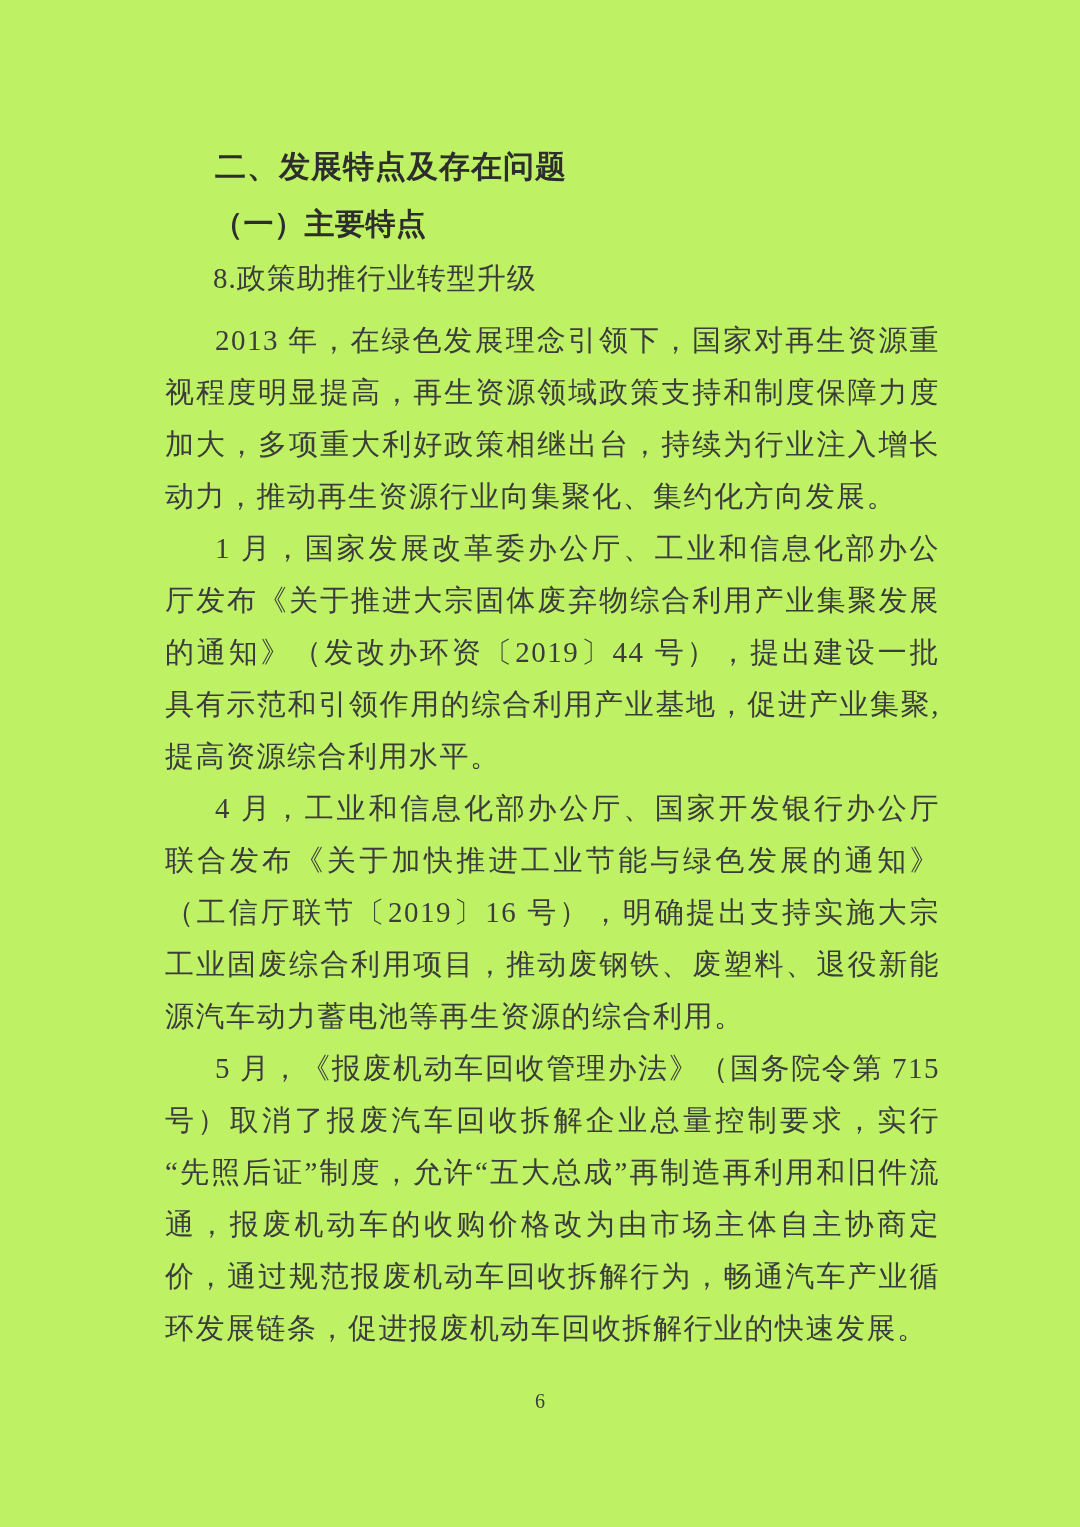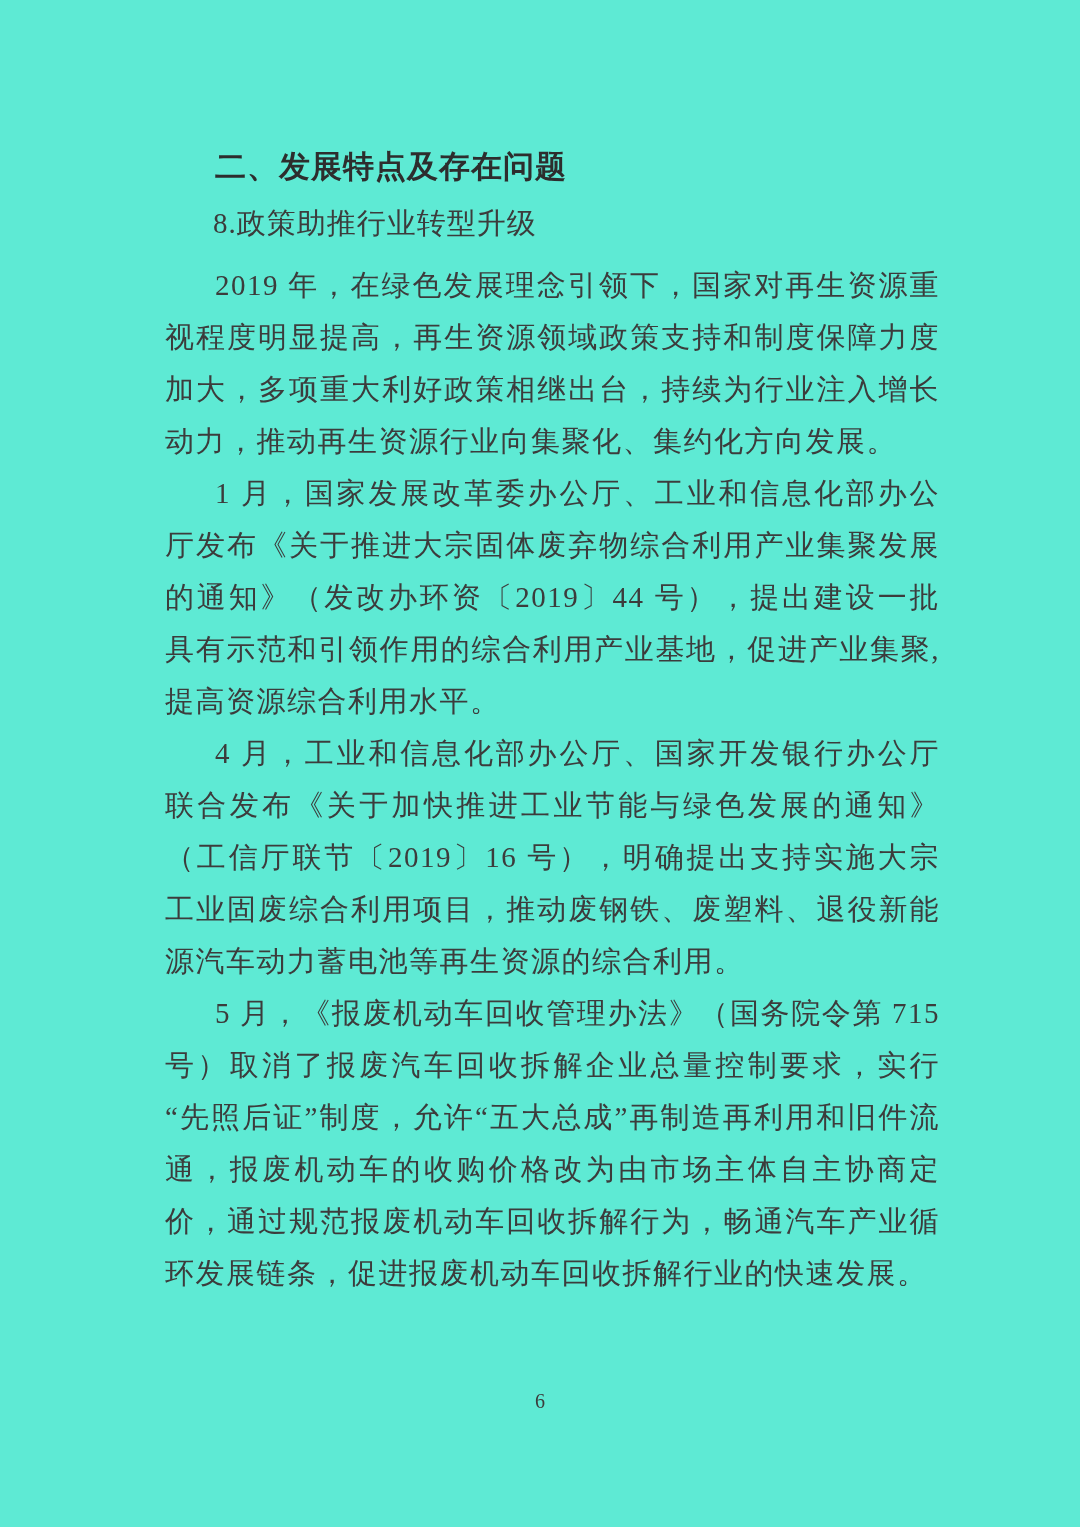--- a/index.html
+++ b/index.html
@@ -5,21 +5,21 @@
   html, body {
     margin: 0;
     padding: 0;
     background: #ffffff;
   }
   .page {
     position: relative;
     width: 1080px;
     height: 1527px;
     margin: 0 auto;
-    background: #5eead4;
+    background: #bef264;
     color: #3c3c3c;
     font-family: "Liberation Serif", "DejaVu Serif", serif;
     overflow: hidden;
   }
   .content {
     position: absolute;
     left: 165px;
     top: 138px;
     width: 775px;
   }
@@ -68,20 +68,21 @@
     color: #3c3c3c;
     letter-spacing: 0;
   }
 </style>
 </head>
 <body>
 
 <div class="page">
   <div class="content">
     <h1 class="section-heading">二、发展特点及存在问题</h1>
+    <h2 class="subsection-heading">（一）主要特点</h2>
     <div class="item-heading">8.政策助推行业转型升级</div>
-    <p class="body-text">2019 年，在绿色发展理念引领下，国家对再生资源重视程度明显提高，再生资源领域政策支持和制度保障力度加大，多项重大利好政策相继出台，持续为行业注入增长动力，推动再生资源行业向集聚化、集约化方向发展。</p>
+    <p class="body-text">2013 年，在绿色发展理念引领下，国家对再生资源重视程度明显提高，再生资源领域政策支持和制度保障力度加大，多项重大利好政策相继出台，持续为行业注入增长动力，推动再生资源行业向集聚化、集约化方向发展。</p>
     <p class="body-text">1 月，国家发展改革委办公厅、工业和信息化部办公厅发布《关于推进大宗固体废弃物综合利用产业集聚发展的通知》（发改办环资〔2019〕44 号），提出建设一批具有示范和引领作用的综合利用产业基地，促进产业集聚,提高资源综合利用水平。</p>
     <p class="body-text">4 月，工业和信息化部办公厅、国家开发银行办公厅联合发布《关于加快推进工业节能与绿色发展的通知》（工信厅联节〔2019〕16 号），明确提出支持实施大宗工业固废综合利用项目，推动废钢铁、废塑料、退役新能源汽车动力蓄电池等再生资源的综合利用。</p>
     <p class="body-text">5 月，《报废机动车回收管理办法》（国务院令第 715 号）取消了报废汽车回收拆解企业总量控制要求，实行“先照后证”制度，允许“五大总成”再制造再利用和旧件流通，报废机动车的收购价格改为由市场主体自主协商定价，通过规范报废机动车回收拆解行为，畅通汽车产业循环发展链条，促进报废机动车回收拆解行业的快速发展。</p>
   </div>
   <div class="page-number">6</div>
 </div>
 
 </body></html>

